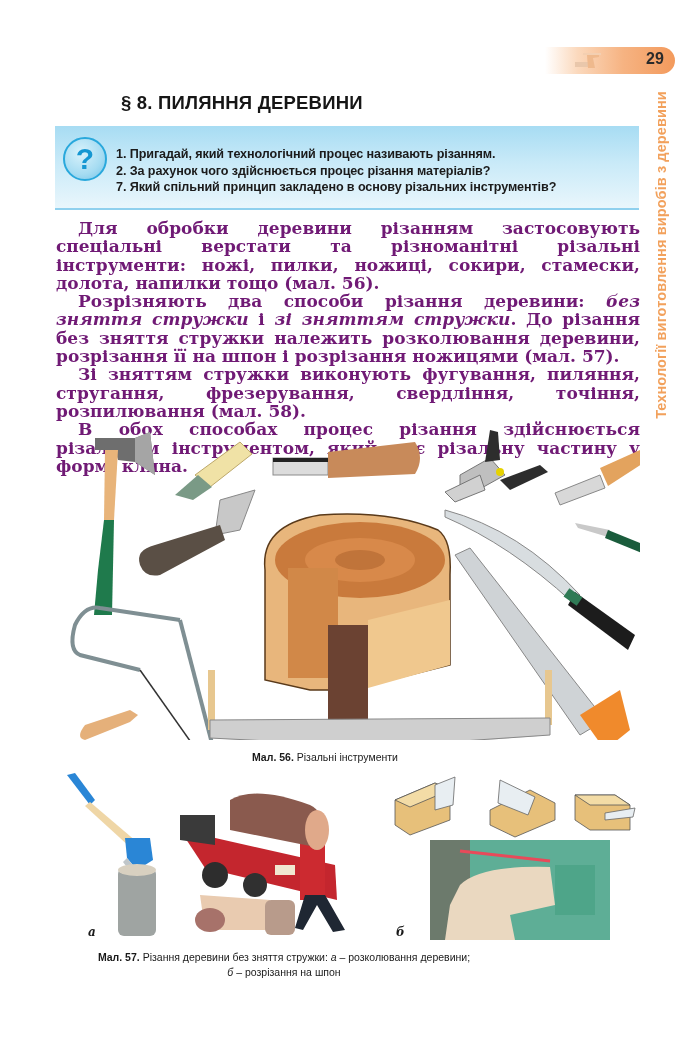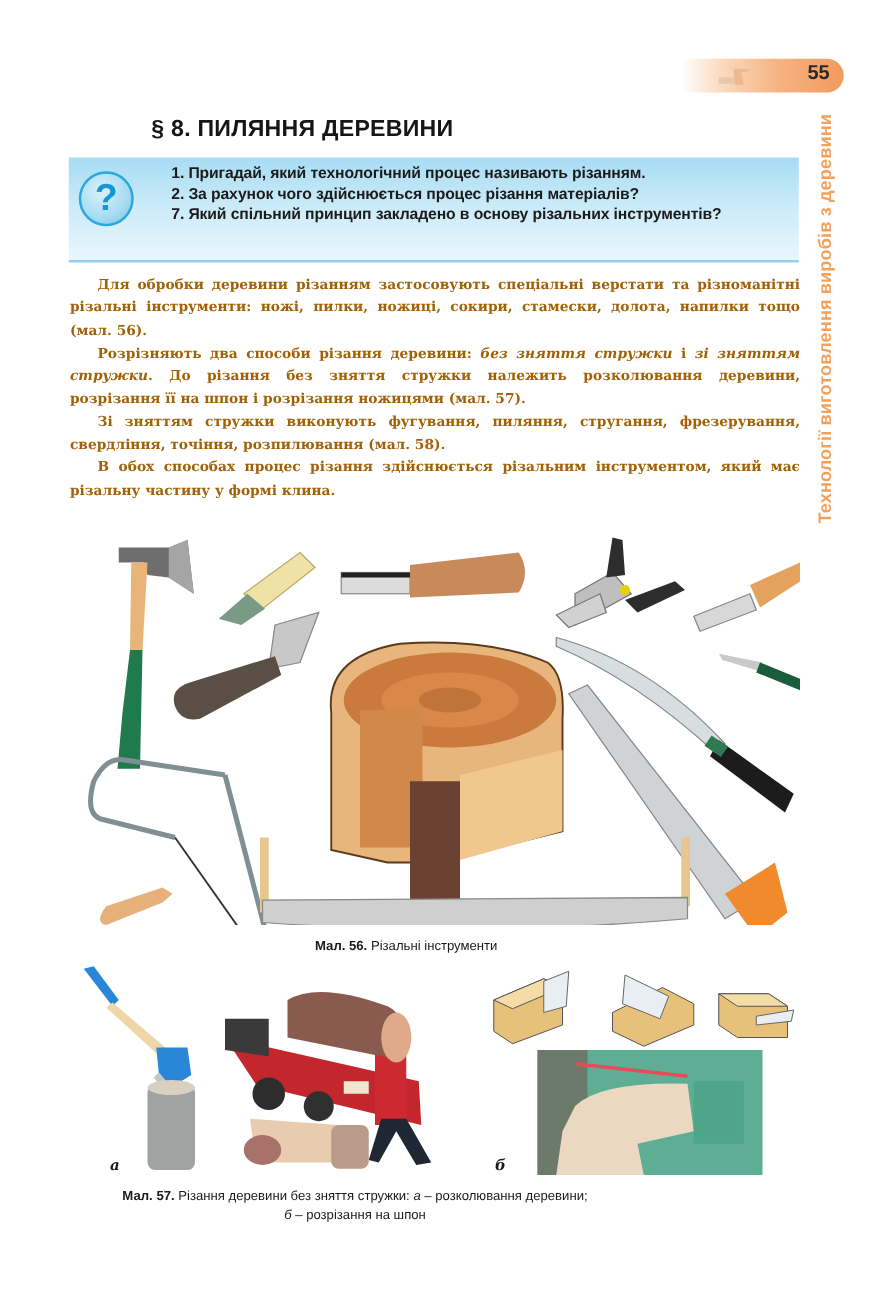--- a/index.html
+++ b/index.html
@@ -43,27 +43,27 @@
     background: linear-gradient(180deg, #a7dcf3 0%, #c9eaf8 45%, #e9f6fc 100%);
     border-bottom: 2px solid #8fd0ee;
   }
   .qbox .q-icon {
     position: absolute; left: 8px; top: 11px; width: 44px; height: 44px; border-radius: 50%;
     background: radial-gradient(circle at 40% 35%, #d9f2fb 0%, #a6dcf2 60%, #72c3e8 100%);
     border: 2px solid #29a8dc;
     display: flex; align-items: center; justify-content: center;
     font-weight: bold; font-size: 30px; color: #1597d2;
   }
-  .qbox ol { position: absolute; left: 61px; top: 4px; list-style: none; margin-left: 21px; }
+  .qbox ol { position: absolute; left: 61px; top: 20px; list-style: none; }
   .qbox li { font-size: 12.6px; line-height: 16.5px; font-weight: bold; color: #1b1b1b; white-space: nowrap; letter-spacing: -0.1px; }
 
   
   .body-text {
     position: absolute; left: 56px; top: 219px; width: 584px;
-    font-family: "DejaVu Serif", serif; font-weight: bold; font-size: 11px; line-height: 18.3px; color: #a16207;
+    font-family: "DejaVu Serif", serif; font-weight: bold; font-size: 17px; line-height: 18.3px; color: #701a75;
     text-align: justify;
   }
   .body-text p { text-indent: 22px; }
   .body-text em { font-style: italic; }
 
   
   .fig56 { position: absolute; left: 60px; top: 420px; width: 580px; height: 320px; }
   .caption {
     position: absolute; font-size: 10.5px; color: #1a1a1a; white-space: nowrap;
   }
@@ -81,21 +81,21 @@
 </head>
 <body>
 
 <div class="page-tab">
   <svg class="hand" viewBox="0 0 30 19">
     <rect x="2" y="11" width="14" height="5" fill="#e9c7ab"></rect>
     <path d="M14 4 L26 3 L26 6 L20 7 L22 17 L15 17 Z" fill="#efb98d"></path>
     <rect x="10" y="2" width="18" height="2" fill="#f3cfb1"></rect>
   </svg>
 </div>
-<div class="page-number">55</div>
+<div class="page-number">29</div>
 
 <div class="side-text">
   <span>Технології виготовлення виробів з деревини</span>
 </div>
 
 <div class="title">§ 8. ПИЛЯННЯ ДЕРЕВИНИ</div>
 
 <div class="qbox">
   <div class="q-icon">?</div>
   <ol>

